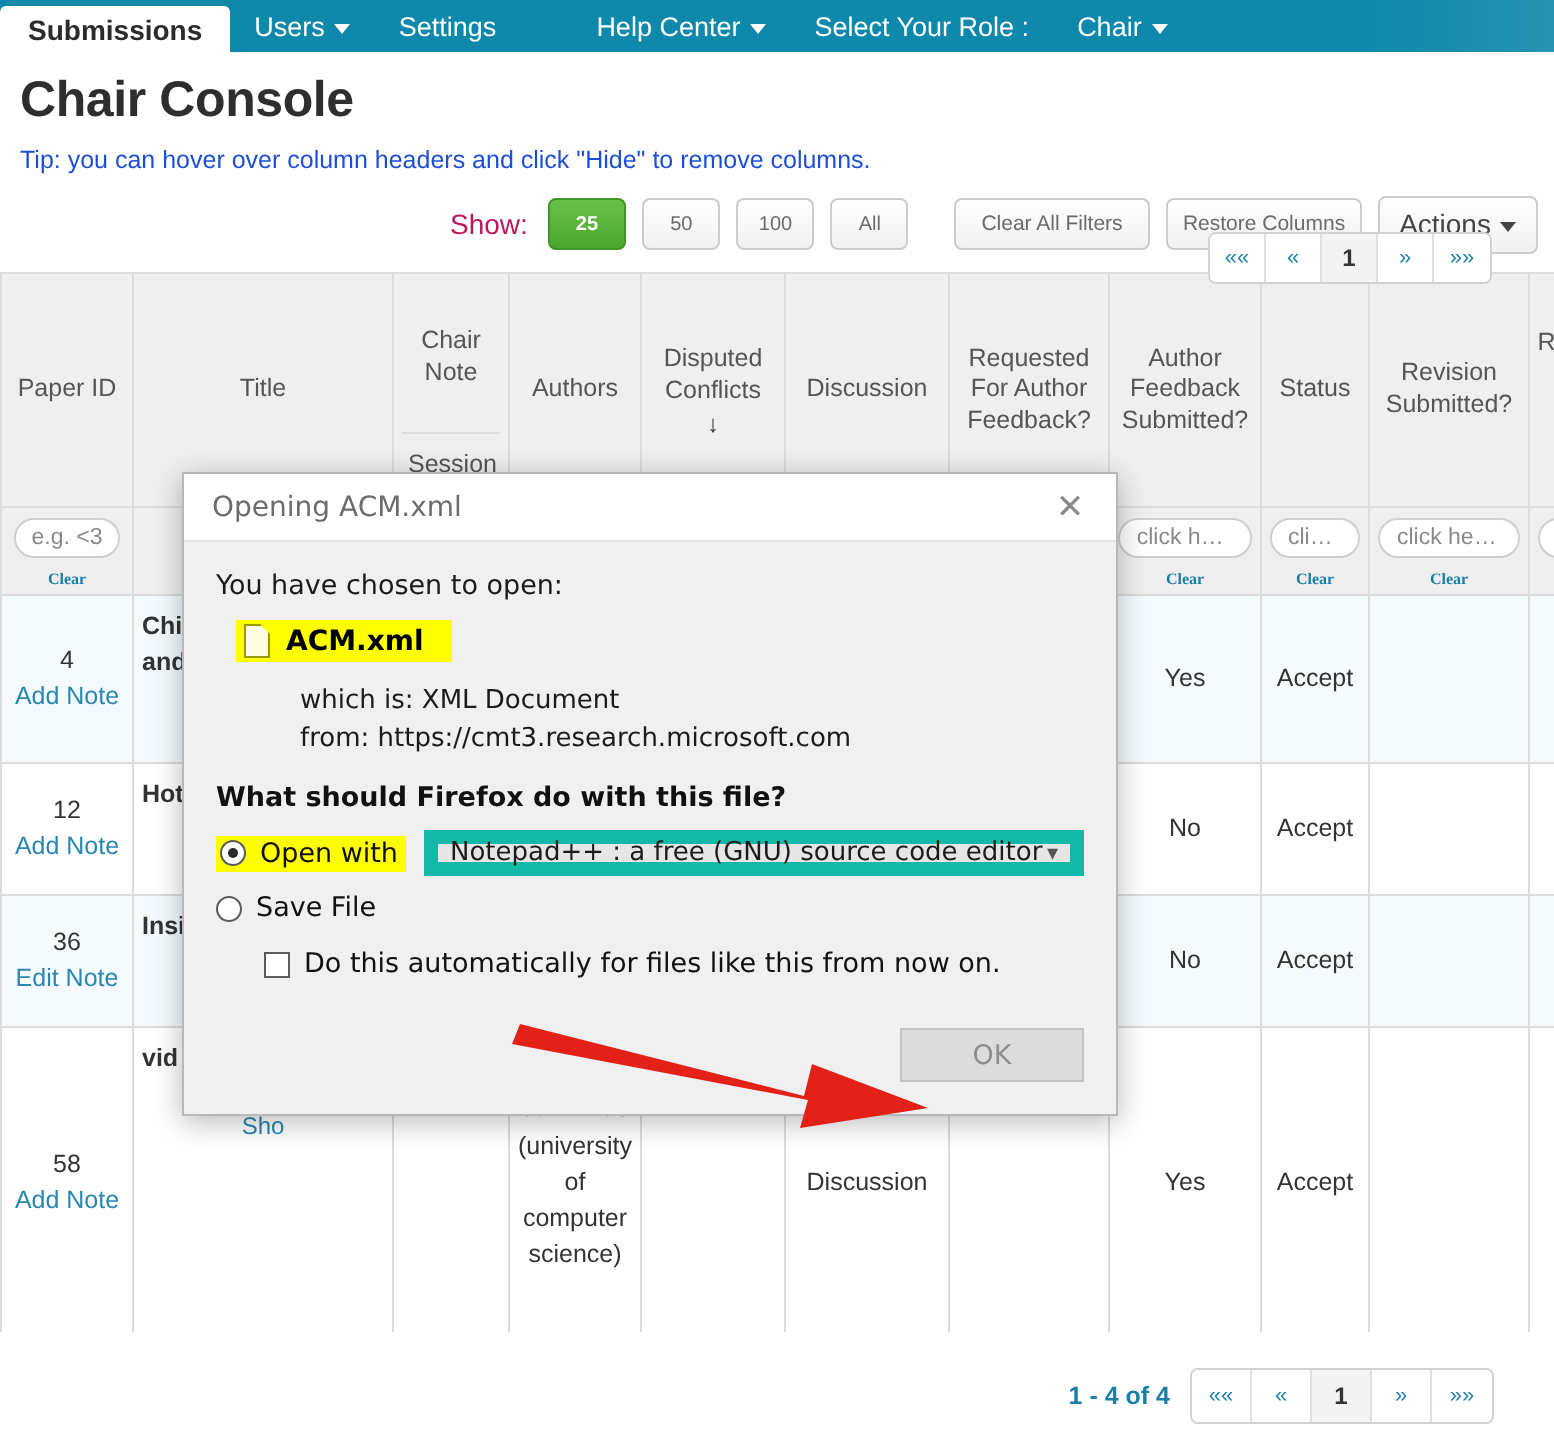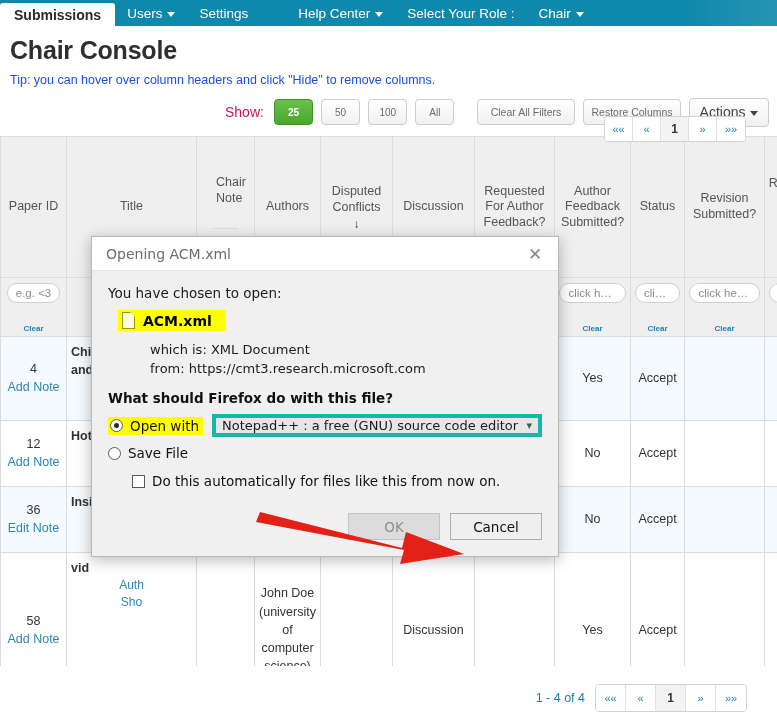--- a/index.html
+++ b/index.html
@@ -158,21 +158,21 @@
   }
   table.grid th {
     background: #efefef;
     color: #555;
     font-weight: normal;
     font-size: 12.5px;
     text-align: center;
     padding: 4px 3px;
     line-height: 1.25;
   }
-  .th-split { padding: 16px !important; }
+  .th-split { padding: 4px !important; }
   .th-split .t-top {
     padding: 22px 3px;
     border-bottom: 1px solid #dcdcdc;
   }
   .th-split .t-bot { padding: 8px 3px; }
   .arrow-dn { display:block; font-size:12px; color:#333; line-height:1; margin-top:2px;}
 
   tr.filter-row td {
     background: #efefef;
     text-align: center;
@@ -190,21 +190,22 @@
     max-width: 96%;
     overflow: hidden;
     white-space: nowrap;
     text-overflow: ellipsis;
   }
   .clearlnk {
     display:block;
     font-size: 8px;
     color: #1b7fa8;
     font-weight: bold;
-    margin-top: 18px;
+    margin-top: 3px;
+    font-family: Liberation Serif, serif;
   }
 
   tr.data td {
     font-size: 12.5px;
     text-align: center;
     color: #333;
     padding: 6px 4px;
     line-height: 1.45;
     vertical-align: top;
   }
@@ -220,21 +221,21 @@
     position: absolute;
     left: 0; bottom: 14px;
     width: 777px;
     display: flex;
     justify-content: flex-end;
     align-items: center;
     padding-right: 30px;
   }
   .count {
     color: #1b7fa8;
-    font-weight: normal;
+    font-weight: bold;
     font-size: 12.5px;
     margin-right: 10px;
   }
   .pager.big .pg { height: 26px; min-width: 30px; }
 
   
   .dialog {
     position: absolute;
     left: 91px; top: 236px;
     width: 468px;
@@ -313,21 +314,21 @@
     content:"";
     position:absolute; left:3px; top:3px;
     width:5px;height:5px;border-radius:50%;
     background:#2b2b2b;
   }
   .rlabel { font-size: 13.5px; color:#111; white-space:nowrap; }
   .combo {
     flex: 1;
     margin-left: 9px;
     height: 23px;
-    border: 4px solid #14b8a6;
+    border: 7px solid #14b8a6;
     background: #e6e6e6;
     display: flex;
     align-items: center;
     padding: 0 6px;
     font-size: 13px;
     color: #1b1b1b;
     justify-content: space-between;
   }
   .chev { color:#555; font-size:11px; }
   .chk-row { display:flex; align-items:center; margin: 12px 0 6px 0; padding-left: 24px; }
@@ -654,19 +655,18 @@
       <span class="rlabel">Save File</span>
     </div>
 
     <div class="chk-row">
       <span class="chk"></span>
       <span class="rlabel">Do this automatically for files like this from now on.</span>
     </div>
   </div>
   <div class="dlg-buttons">
     <div class="dlg-btn dim">OK</div>
-    <div class="dlg-btn alt">Cancel</div>
   </div>
 </div>
 
 <svg class="red-arrow" viewBox="0 0 215 58">
   <polygon points="6,4 148,40 152,24 210,46 146,56 150,42 2,14" fill="#e32119"></polygon>
 </svg>
 
 </body></html>

